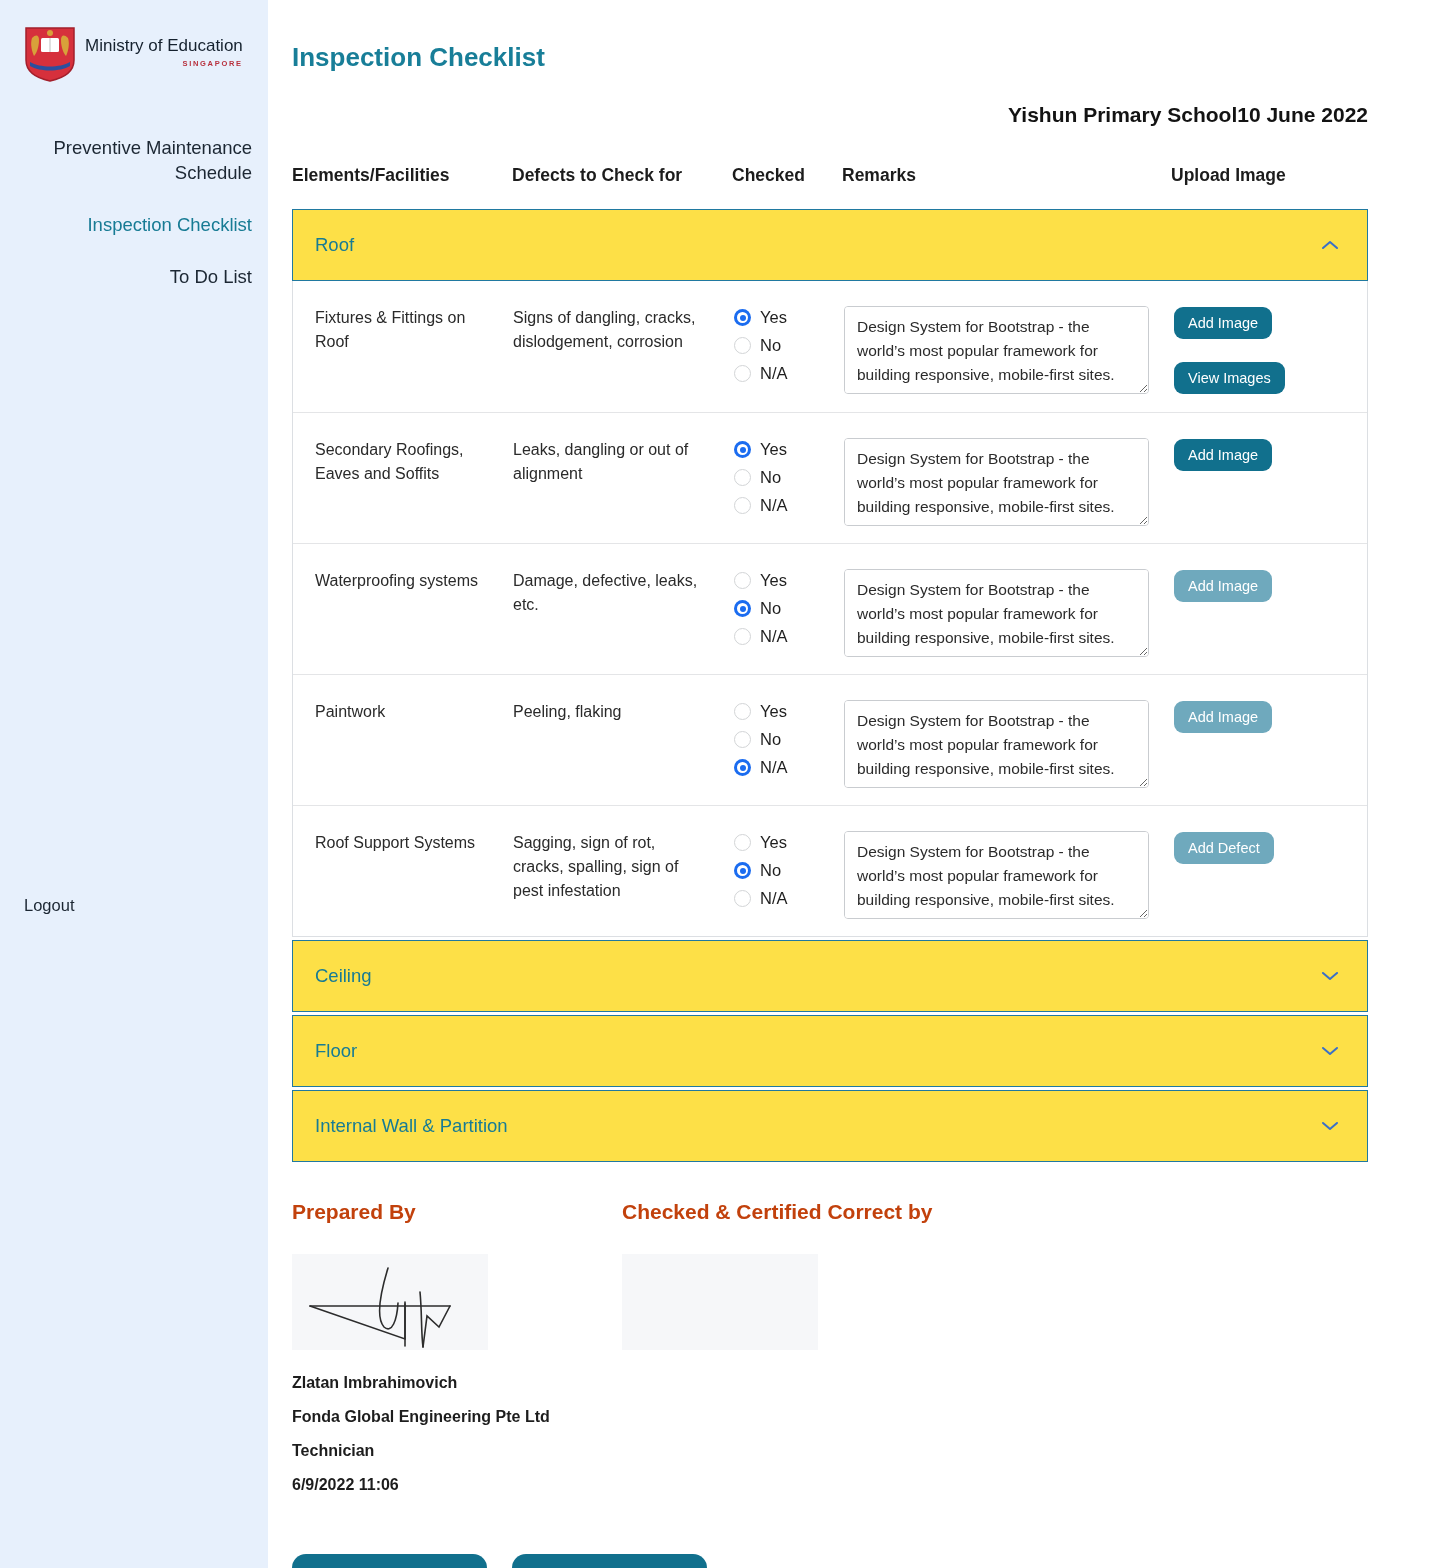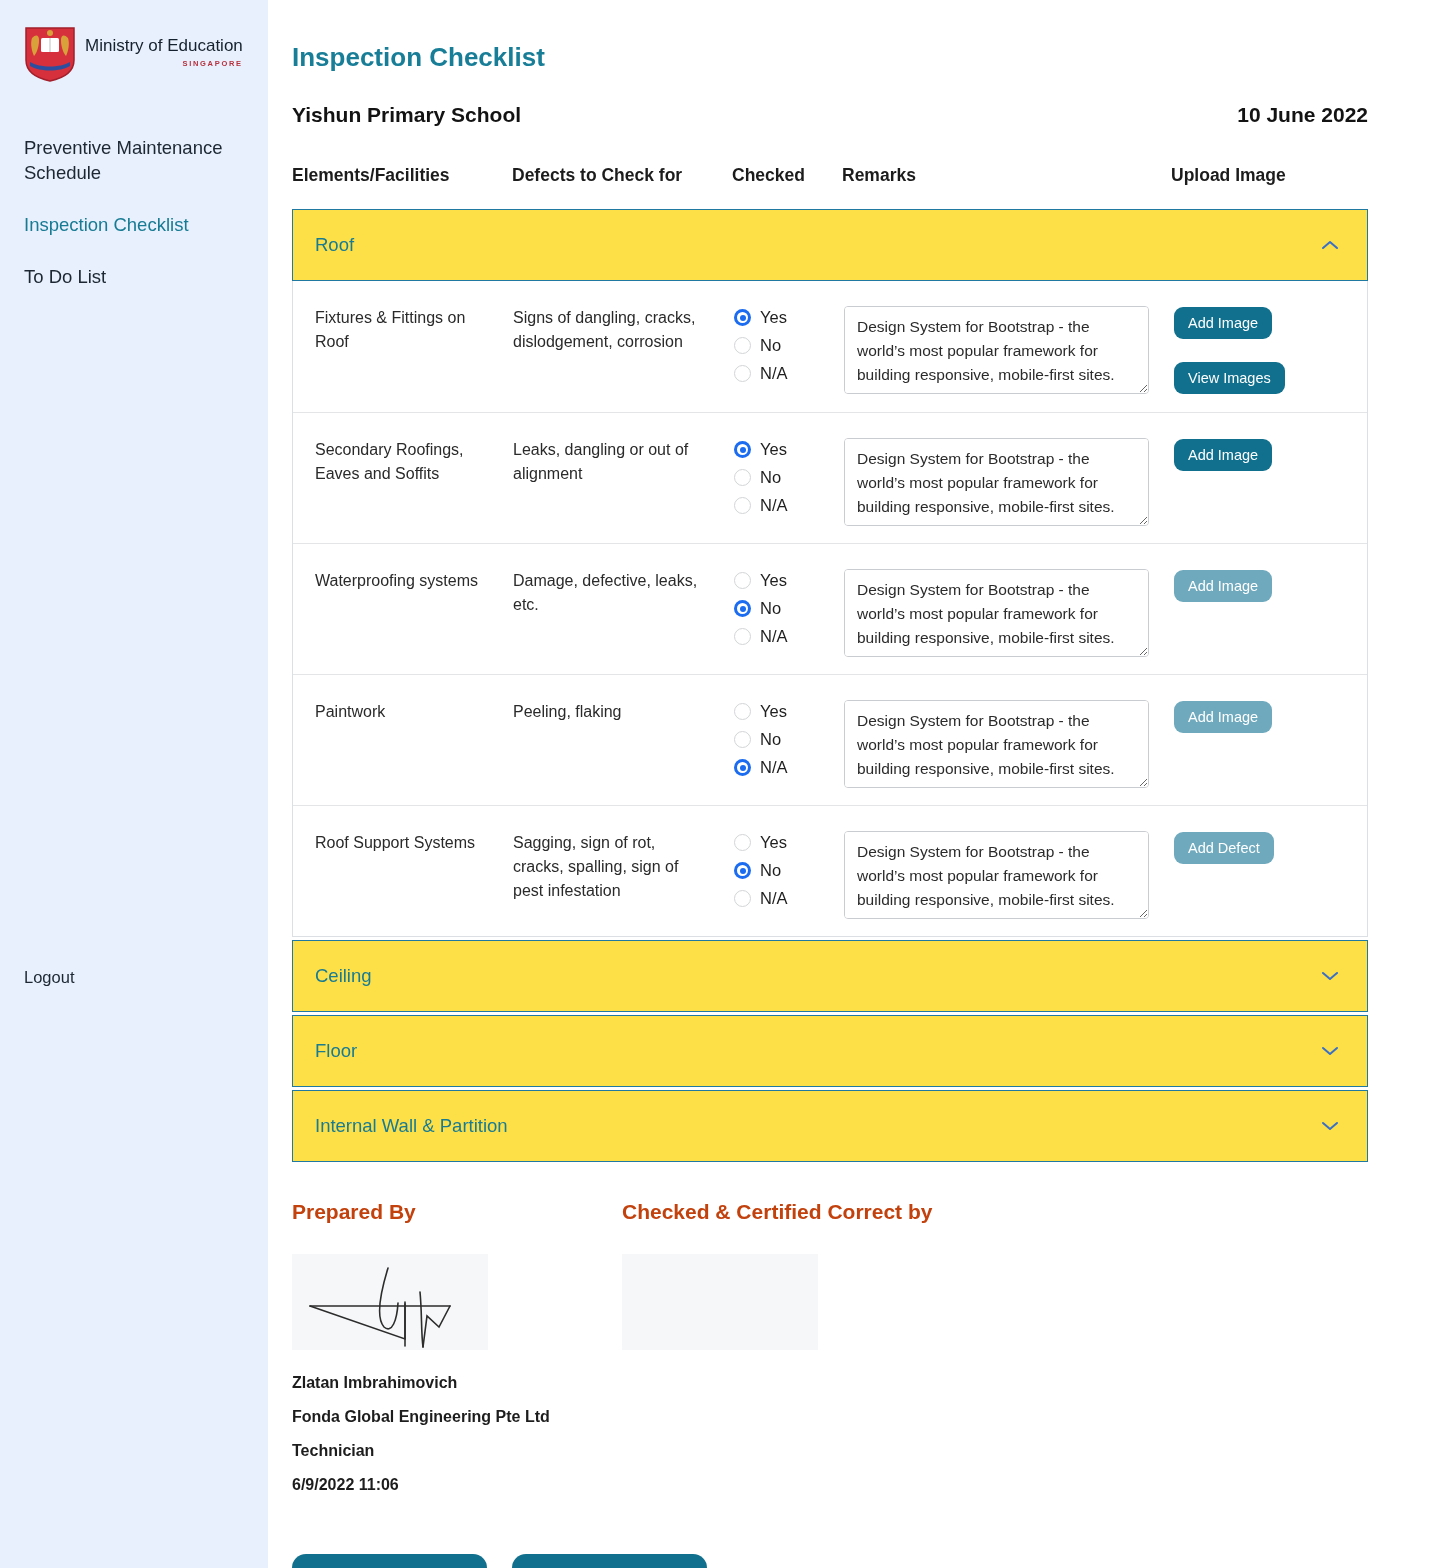--- a/index.html
+++ b/index.html
@@ -10,29 +10,29 @@
     background:#ffffff; display:flex;
   }
 
   
   .sidebar { width:268px; min-height:1568px; background:#e7f0fc; position:relative; flex-shrink:0; }
   .brand { display:flex; align-items:flex-start; gap:9px; padding:26px 18px 0 24px; }
   .crest { flex-shrink:0; }
   .brand-text { padding-top:10px; }
   .brand-name { font-size:17px; color:#15212e; white-space:nowrap; }
   .brand-country { font-size:7.5px; font-weight:bold; letter-spacing:1.7px; color:#b8313e; text-align:right; margin-top:3px; }
-  .nav { margin-top:50px; padding:0 25px 0 24px; }
+  .nav { margin-top:50px; padding:0 16px 0 24px;text-align:right; }
   .nav-item { font-size:18.5px; color:#1c2733; line-height:1.35; margin-bottom:27px; cursor:pointer; }
   .nav-item.active { color:#177b94; }
-  .logout { position:absolute; left:24px; top:968px; font-size:16.5px; color:#1c2733; cursor:pointer; }
+  .logout { position:absolute; left:24px; top:896px; font-size:16.5px; color:#1c2733; cursor:pointer; }
 
   
   .main { flex:1; padding:42px 72px 60px 24px; }
   .page-title { font-size:26px; font-weight:600; color:#187e98; margin:0 0 30px 0; }
-  .school-row { display:flex; justify-content:space-between; align-items:baseline; margin-bottom:38px; }
+  .school-row { display:flex; justify-content:flex-end; align-items:baseline; margin-bottom:38px; }
   .school, .date { font-size:21px; font-weight:bold; color:#131313; }
 
   .cols { display:flex; margin-bottom:23px; }
   .cols span { font-size:17.5px; font-weight:bold; color:#1c1c1c; }
   .hc1{ width:220px; } .hc2{ width:220px; } .hc3{ width:110px; } .hc4{ width:329px; } .hc5{ flex:1; }
 
   .acc-header {
     height:72px; display:flex; align-items:center; justify-content:space-between;
     background:#fde047; border:1px solid #2079a0; padding:0 28px 0 22px; cursor:pointer;
   }

